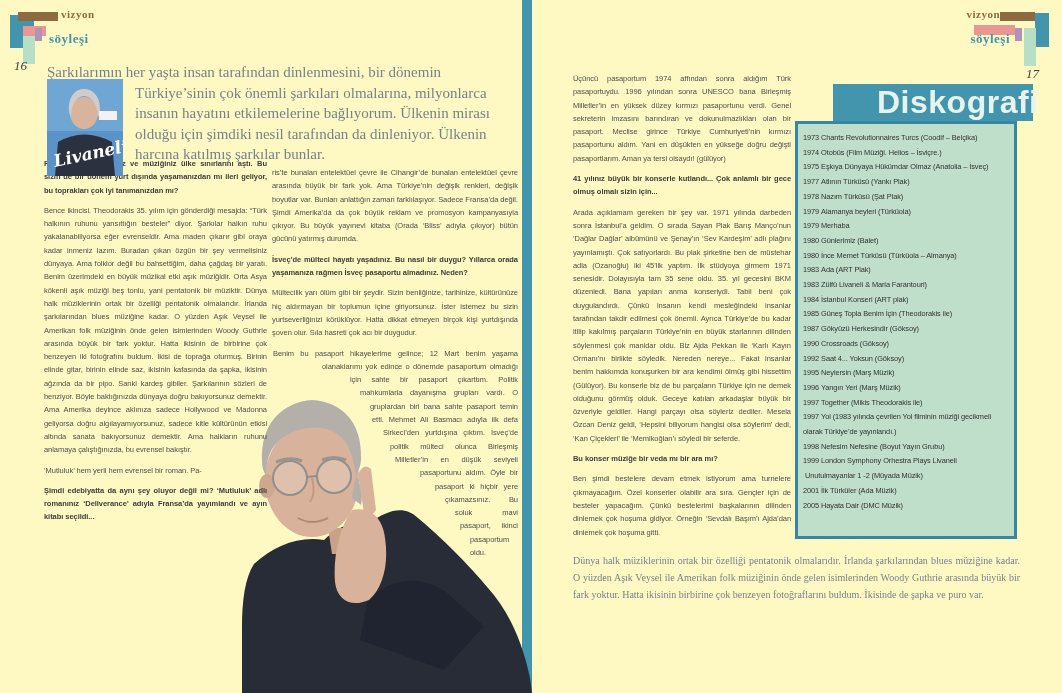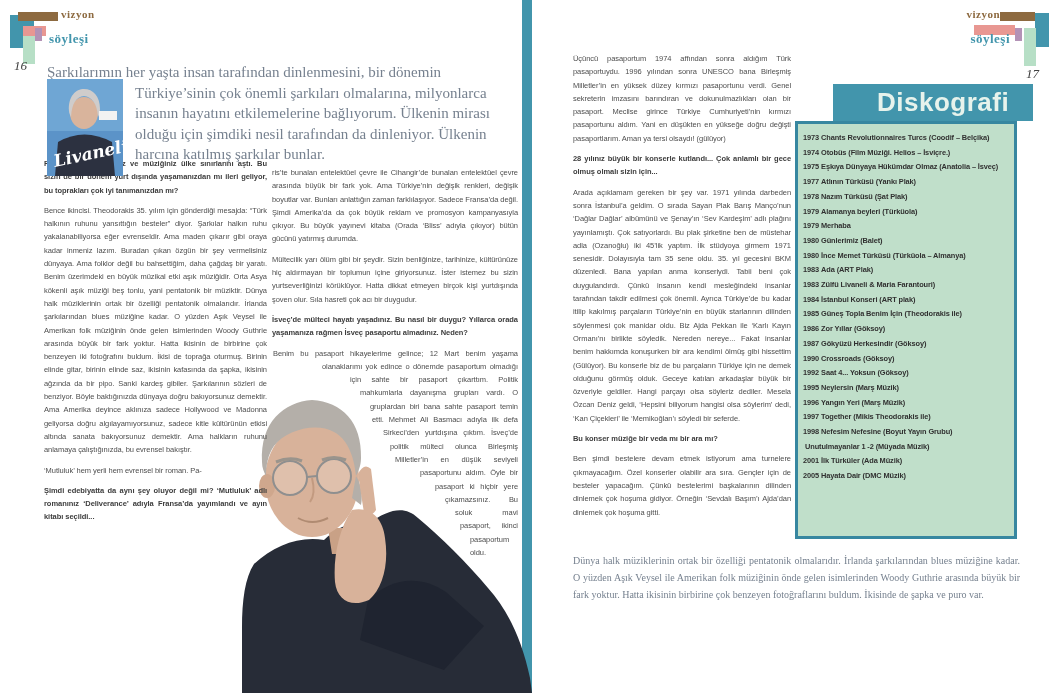--- a/index.html
+++ b/index.html
@@ -1,16 +1,16 @@
 <!DOCTYPE html>
 <html><head>
 <meta charset="utf-8">
 <style>
   html,body{margin:0;padding:0;background:#e9e9e9;}
-  .spread{position:relative;width:1062px;height:693px;background:#ffffff;overflow:hidden;
+  .spread{position:relative;width:1062px;height:693px;background:#fef9c3;overflow:hidden;
           font-family:"Liberation Sans",sans-serif;}
   
   .gutter{position:absolute;left:522px;top:0;width:10px;height:693px;background:#4295ac;z-index:1;}
 
   
   .hdr{position:absolute;z-index:5;}
   .hdr-left{left:10px;top:8px;width:110px;height:60px;}
   .hdr-right{left:962px;top:8px;width:100px;height:80px;}
   .blk{position:absolute;}
   .brand-word{position:absolute;font-family:"Liberation Serif",serif;font-weight:bold;
@@ -27,41 +27,41 @@
   .lead-row{display:flex;}
   .lead-spacer{width:88px;flex:none;}
   .lead-rest{margin:0;flex:1;}
   .album{position:absolute;left:47px;top:79px;width:76px;height:97px;z-index:4;}
 
   
   .col{position:absolute;font-size:7.5px;line-height:13.3px;color:#4e4e4e;
        text-align:justify;z-index:3;letter-spacing:-0.05px;}
   .col1{left:44px;top:157px;width:223px;}
   .col2{left:272px;top:166px;width:246px;}
-  .col3{left:573px;top:52px;width:218px;}
+  .col3{left:573px;top:72px;width:218px;}
   .para{margin:0 0 7px 0;}
   .q{font-weight:bold;color:#3c3c3c;}
   .a{font-weight:normal;}
   .ws{float:left;clear:left;display:block;}
 
   
   .photo{position:absolute;left:240px;top:378px;width:292px;height:315px;z-index:2;pointer-events:none;}
 
   
   .pull-quote{position:absolute;left:573px;top:552px;width:447px;z-index:3;
               font-family:"Liberation Serif",serif;font-size:10px;line-height:17px;
               color:#76818f;text-align:justify;margin:0;}
 
   
   .disko-band{position:absolute;left:833px;top:84px;width:200px;height:37px;background:#4295ac;
-              color:#e7f3ec;font-weight:bold;font-size:26px;display:flex;align-items:center;
+              color:#e7f3ec;font-weight:bold;font-size:32px;display:flex;align-items:center;
               padding-left:44px;box-sizing:border-box;z-index:4;letter-spacing:0.5px;}
   .disko-panel{position:absolute;left:795px;top:121px;width:222px;height:418px;background:#c0dfca;
                border:3px solid #3787a0;box-sizing:border-box;padding:7px 5px 0 5px;z-index:4;}
-  .disk-item{font-size:7.4px;font-weight:bold;line-height:14.7px;color:#303030;letter-spacing:-0.1px;}
+  .disk-item{font-size:7.4px;font-weight:normal;line-height:14.7px;color:#303030;letter-spacing:-0.1px;}
   .disk-year{margin-right:2px;}
 </style>
 </head>
 <body>
 
 <div class="spread">
 
   <div class="gutter"></div>
 
   <div class="hdr hdr-left">
@@ -115,23 +115,23 @@
       <p class="para a">‘Mutluluk’ hem yerli hem evrensel bir roman. Pa-</p>
 
       <p class="para q">Şimdi edebiyatta da aynı şey oluyor değil mi? ‘Mutluluk’ adlı romanınız ‘Deliverance’ adıyla Fransa’da yayımlandı ve ayın kitabı seçildi...</p>
     </section>
 
   <section class="col col2">
     <div>
 
         <p class="para a">ris’te bunalan entelektüel çevre ile Cihangir’de bunalan entelektüel çevre arasında büyük bir fark yok. Ama Türkiye’nin değişik renkleri, değişik boyutlar var. Bunları anlattığın zaman farklılaşıyor. Sadece Fransa’da değil. Şimdi Amerika’da da çok büyük reklam ve promosyon kampanyasıyla çıkıyor. Bu büyük yayınevi kitaba (Orada ‘Bliss’ adıyla çıkıyor) bütün gücünü yatırmış durumda.</p>
 
+        <p class="para q">İsveç’de mülteci hayatı yaşadınız. Bu nasıl bir duygu?  Yıllarca orada yaşamanıza rağmen İsveç pasaportu almadınız. Neden?</p>
+
         <p class="para a">Mültecilik yarı ölüm gibi bir şeydir. Sizin benliğinize, tarihinize, kültürünüze hiç aldırmayan bir toplumun içine giriyorsunuz. İster istemez bu sizin yurtseverliğinizi körüklüyor. Hatta dikkat etmeyen birçok kişi yurtdışında şoven olur. Sıla hasreti çok acı bir duygudur.</p>
-
-        <p class="para q">İsveç’de mülteci hayatı yaşadınız. Bu nasıl bir duygu?  Yıllarca orada yaşamanıza rağmen İsveç pasaportu almadınız. Neden?</p>
       </div>
     <p class="para a">
       <i class="ws" style="width:1px;height:26px;"></i>
       <i class="ws" style="width:50px;height:13.3px;"></i>
       <i class="ws" style="width:78px;height:13.3px;"></i>
       <i class="ws" style="width:88px;height:13.3px;"></i>
       <i class="ws" style="width:98px;height:13.3px;"></i>
       <i class="ws" style="width:100px;height:13.3px;"></i>
       <i class="ws" style="width:111px;height:13.3px;"></i>
       <i class="ws" style="width:118px;height:13.3px;"></i>
@@ -164,21 +164,21 @@
       <path d="M58,140 Q72,148 88,140" stroke="#b08b72" stroke-width="2" fill="none"></path>
       <path d="M118,96 Q124,84 131,91 L136,132 Q131,140 124,135 Z" fill="#d8b29a"></path>
       <path d="M112,132 C130,128 143,140 145,160 C149,186 143,210 129,222 C111,230 97,222 95,204 C93,180 99,150 112,132 Z" fill="#d8b29a"></path>
     </svg>
   </div>
 
   <section class="col col3">
 
       <p class="para a">Üçüncü pasaportum 1974 affından sonra aldığım Türk pasaportuydu. 1996 yılından sonra UNESCO bana Birleşmiş Milletler’in en yüksek düzey kırmızı pasaportunu verdi. Genel sekreterin imzasını barındıran ve dokunulmazlıkları olan bir pasaport. Meclise girince Türkiye Cumhuriyeti’nin kırmızı pasaportunu aldım. Yani en düşükten en yükseğe doğru değişti pasaportlarım. Aman ya tersi olsaydı! (gülüyor)</p>
 
-      <p class="para q">28 yılınız büyük bir konserle kutlandı... Çok anlamlı bir gece olmuş olmalı sizin için...</p>
+      <p class="para q">41 yılınız büyük bir konserle kutlandı... Çok anlamlı bir gece olmuş olmalı sizin için...</p>
 
       <p class="para a">Arada açıklamam gereken bir şey var. 1971 yılında darbeden sonra İstanbul’a geldim. O sırada Sayan Plak Barış Manço’nun ‘Dağlar Dağlar’ albümünü ve Şenay’ın ‘Sev Kardeşim’ adlı plağını yayınlamıştı. Çok satıyorlardı. Bu plak şirketine ben de müstehar adla (Ozanoğlu) iki 45’lik yaptım. İlk stüdyoya girmem 1971 senesidir. Dolayısıyla tam 35 sene oldu. 35. yıl gecesini BKM düzenledi. Bana yapılan anma konseriydi. Tabii beni çok duygulandırdı. Çünkü insanın kendi mesleğindeki insanlar tarafından takdir edilmesi çok önemli. Ayrıca Türkiye’de bu kadar itilip kakılmış parçaların Türkiye’nin en büyük starlarının dilinden söylenmesi çok manidar oldu. Biz Ajda Pekkan ile ‘Karlı Kayın Ormanı’nı birlikte söyledik. Nereden nereye... Fakat insanlar benim hakkımda konuşurken bir ara kendimi ölmüş gibi hissettim (Gülüyor). Bu konserle biz de bu parçaların Türkiye için ne demek olduğunu görmüş olduk. Geceye katılan arkadaşlar büyük bir özveriyle geldiler. Hangi parçayı olsa söyleriz dediler. Mesela Özcan Deniz geldi, ‘Hepsini  biliyorum hangisi olsa söylerim’ dedi, ‘Kan Çiçekleri’ ile ‘Memikoğlan’ı söyledi bir seferde.</p>
 
       <p class="para q">Bu konser müziğe bir veda mı bir ara mı?</p>
 
       <p class="para a">Ben şimdi bestelere devam etmek istiyorum ama turnelere çıkmayacağım. Özel konserler olabilir ara sıra. Gençler için de besteler yapacağım. Çünkü bestelerimi başkalarının dilinden dinlemek çok hoşuma gidiyor. Örneğin ‘Sevdalı Başım’ı Ajda’dan dinlemek çok hoşuma gitti.</p>
     </section>
 
   <p class="pull-quote">Dünya halk müziklerinin ortak bir özelliği pentatonik olmalarıdır. İrlanda şarkılarından blues müziğine kadar. O yüzden Aşık Veysel ile Amerikan folk müziğinin önde gelen isimlerinden Woody Guthrie arasında büyük bir fark yoktur. Hatta ikisinin birbirine çok benzeyen fotoğraflarını buldum. İkisinde de şapka ve puro var.</p>
 
@@ -206,37 +206,38 @@
       <div class="disk-item"><span class="disk-year">1980</span><span>İnce Memet Türküsü (Türküola – Almanya)</span></div>
 
       <div class="disk-item"><span class="disk-year">1983</span><span>Ada (ART Plak)</span></div>
 
       <div class="disk-item"><span class="disk-year">1983</span><span>Zülfü Livaneli &amp; Maria Farantouri)</span></div>
 
       <div class="disk-item"><span class="disk-year">1984</span><span>İstanbul Konseri (ART plak)</span></div>
 
       <div class="disk-item"><span class="disk-year">1985</span><span>Güneş Topla Benim İçin (Theodorakis ile)</span></div>
 
-      <div class="disk-item"><span class="disk-year">1986</span><span>Zor Yıllar (Göksoy)</span></div>
 
       <div class="disk-item"><span class="disk-year">1987</span><span>Gökyüzü Herkesindir (Göksoy)</span></div>
 
       <div class="disk-item"><span class="disk-year">1990</span><span>Crossroads (Göksoy)</span></div>
 
       <div class="disk-item"><span class="disk-year">1992</span><span>Saat 4... Yoksun (Göksoy)</span></div>
 
       <div class="disk-item"><span class="disk-year">1995</span><span>Neylersin (Marş Müzik)</span></div>
 
       <div class="disk-item"><span class="disk-year">1996</span><span>Yangın Yeri (Marş Müzik)</span></div>
 
       <div class="disk-item"><span class="disk-year">1997</span><span>Together (Mikis Theodorakis ile)</span></div>
 
+      <div class="disk-item"><span class="disk-year">1997</span><span>Yol (1983 yılında çevrilen Yol filminin müziği gecikmeli olarak Türkiye’de yayınlandı.)</span></div>
 
       <div class="disk-item"><span class="disk-year">1998</span><span>Nefesim Nefesine (Boyut Yayın Grubu)</span></div>
 
+      <div class="disk-item"><span class="disk-year">1999</span><span>London Symphony Orhestra Plays Livaneli</span></div>
 
       <div class="disk-item"><span class="disk-year"></span><span>Unutulmayanlar 1 -2 (Müyada Müzik)</span></div>
 
       <div class="disk-item"><span class="disk-year">2001</span><span>İlk Türküler (Ada Müzik)</span></div>
 
       <div class="disk-item"><span class="disk-year">2005</span><span>Hayata Dair (DMC Müzik)</span></div>
     </aside>
 
 </div>
 

